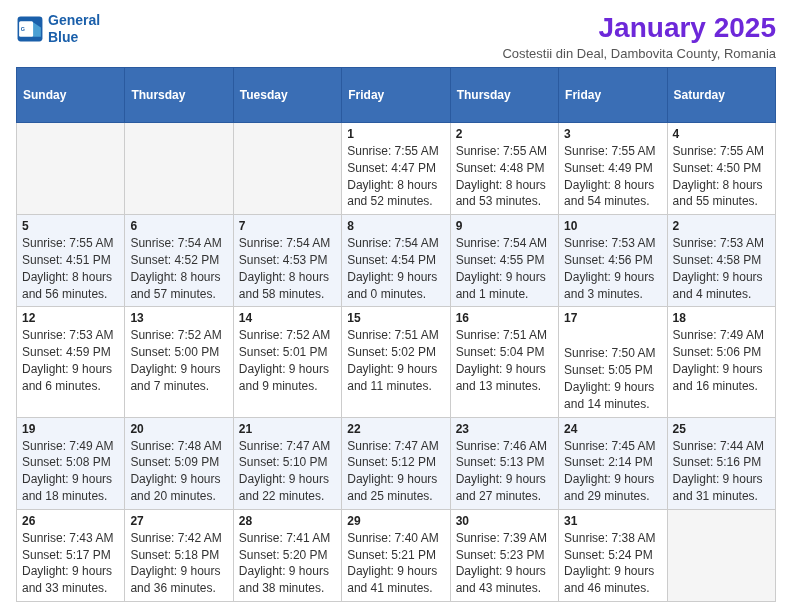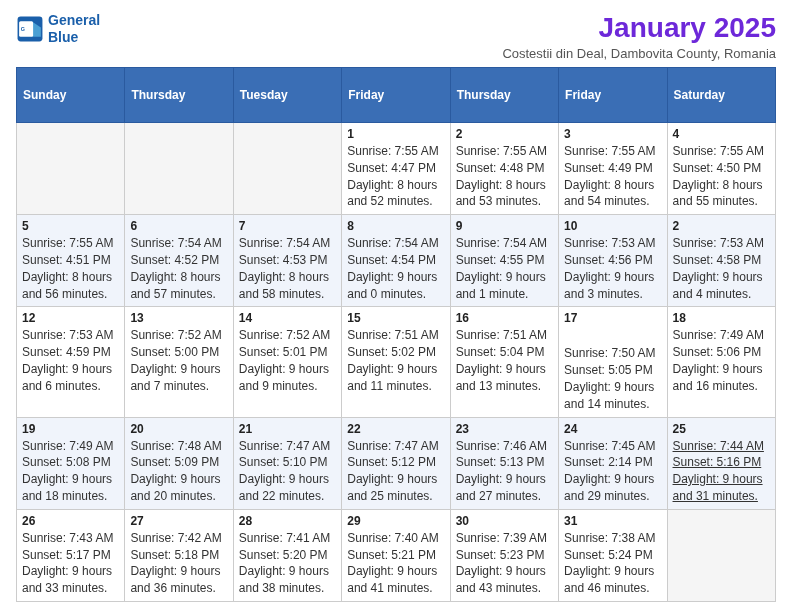--- a/index.html
+++ b/index.html
@@ -280,21 +280,21 @@
 Daylight: 9 hours and 27 minutes.</div>
           </td>
           <td>
             <span class="day-number">24</span>
             <div class="day-info" style="white-space: pre-line;">Sunrise: 7:45 AM
 Sunset: 2:14 PM
 Daylight: 9 hours and 29 minutes.</div>
           </td>
           <td>
             <span class="day-number">25</span>
-            <div class="day-info" style="white-space: pre-line; text-decoration: underline;">Sunrise: 7:44 AM
+            <div class="day-info" style="white-space: pre-line;">Sunrise: 7:44 AM
 Sunset: 5:16 PM
 Daylight: 9 hours and 31 minutes.</div>
           </td>
         </tr>
         <tr>
           <td>
             <span class="day-number">26</span>
             <div class="day-info" style="white-space: pre-line;">Sunrise: 7:43 AM
 Sunset: 5:17 PM
 Daylight: 9 hours and 33 minutes.</div>

